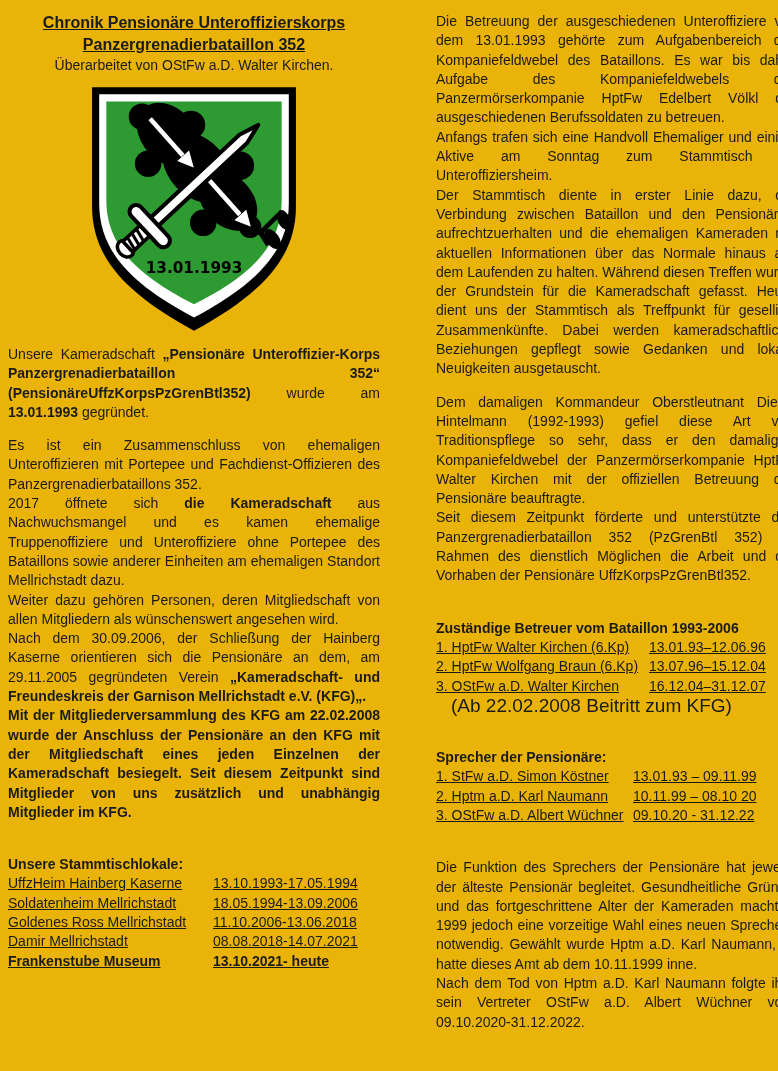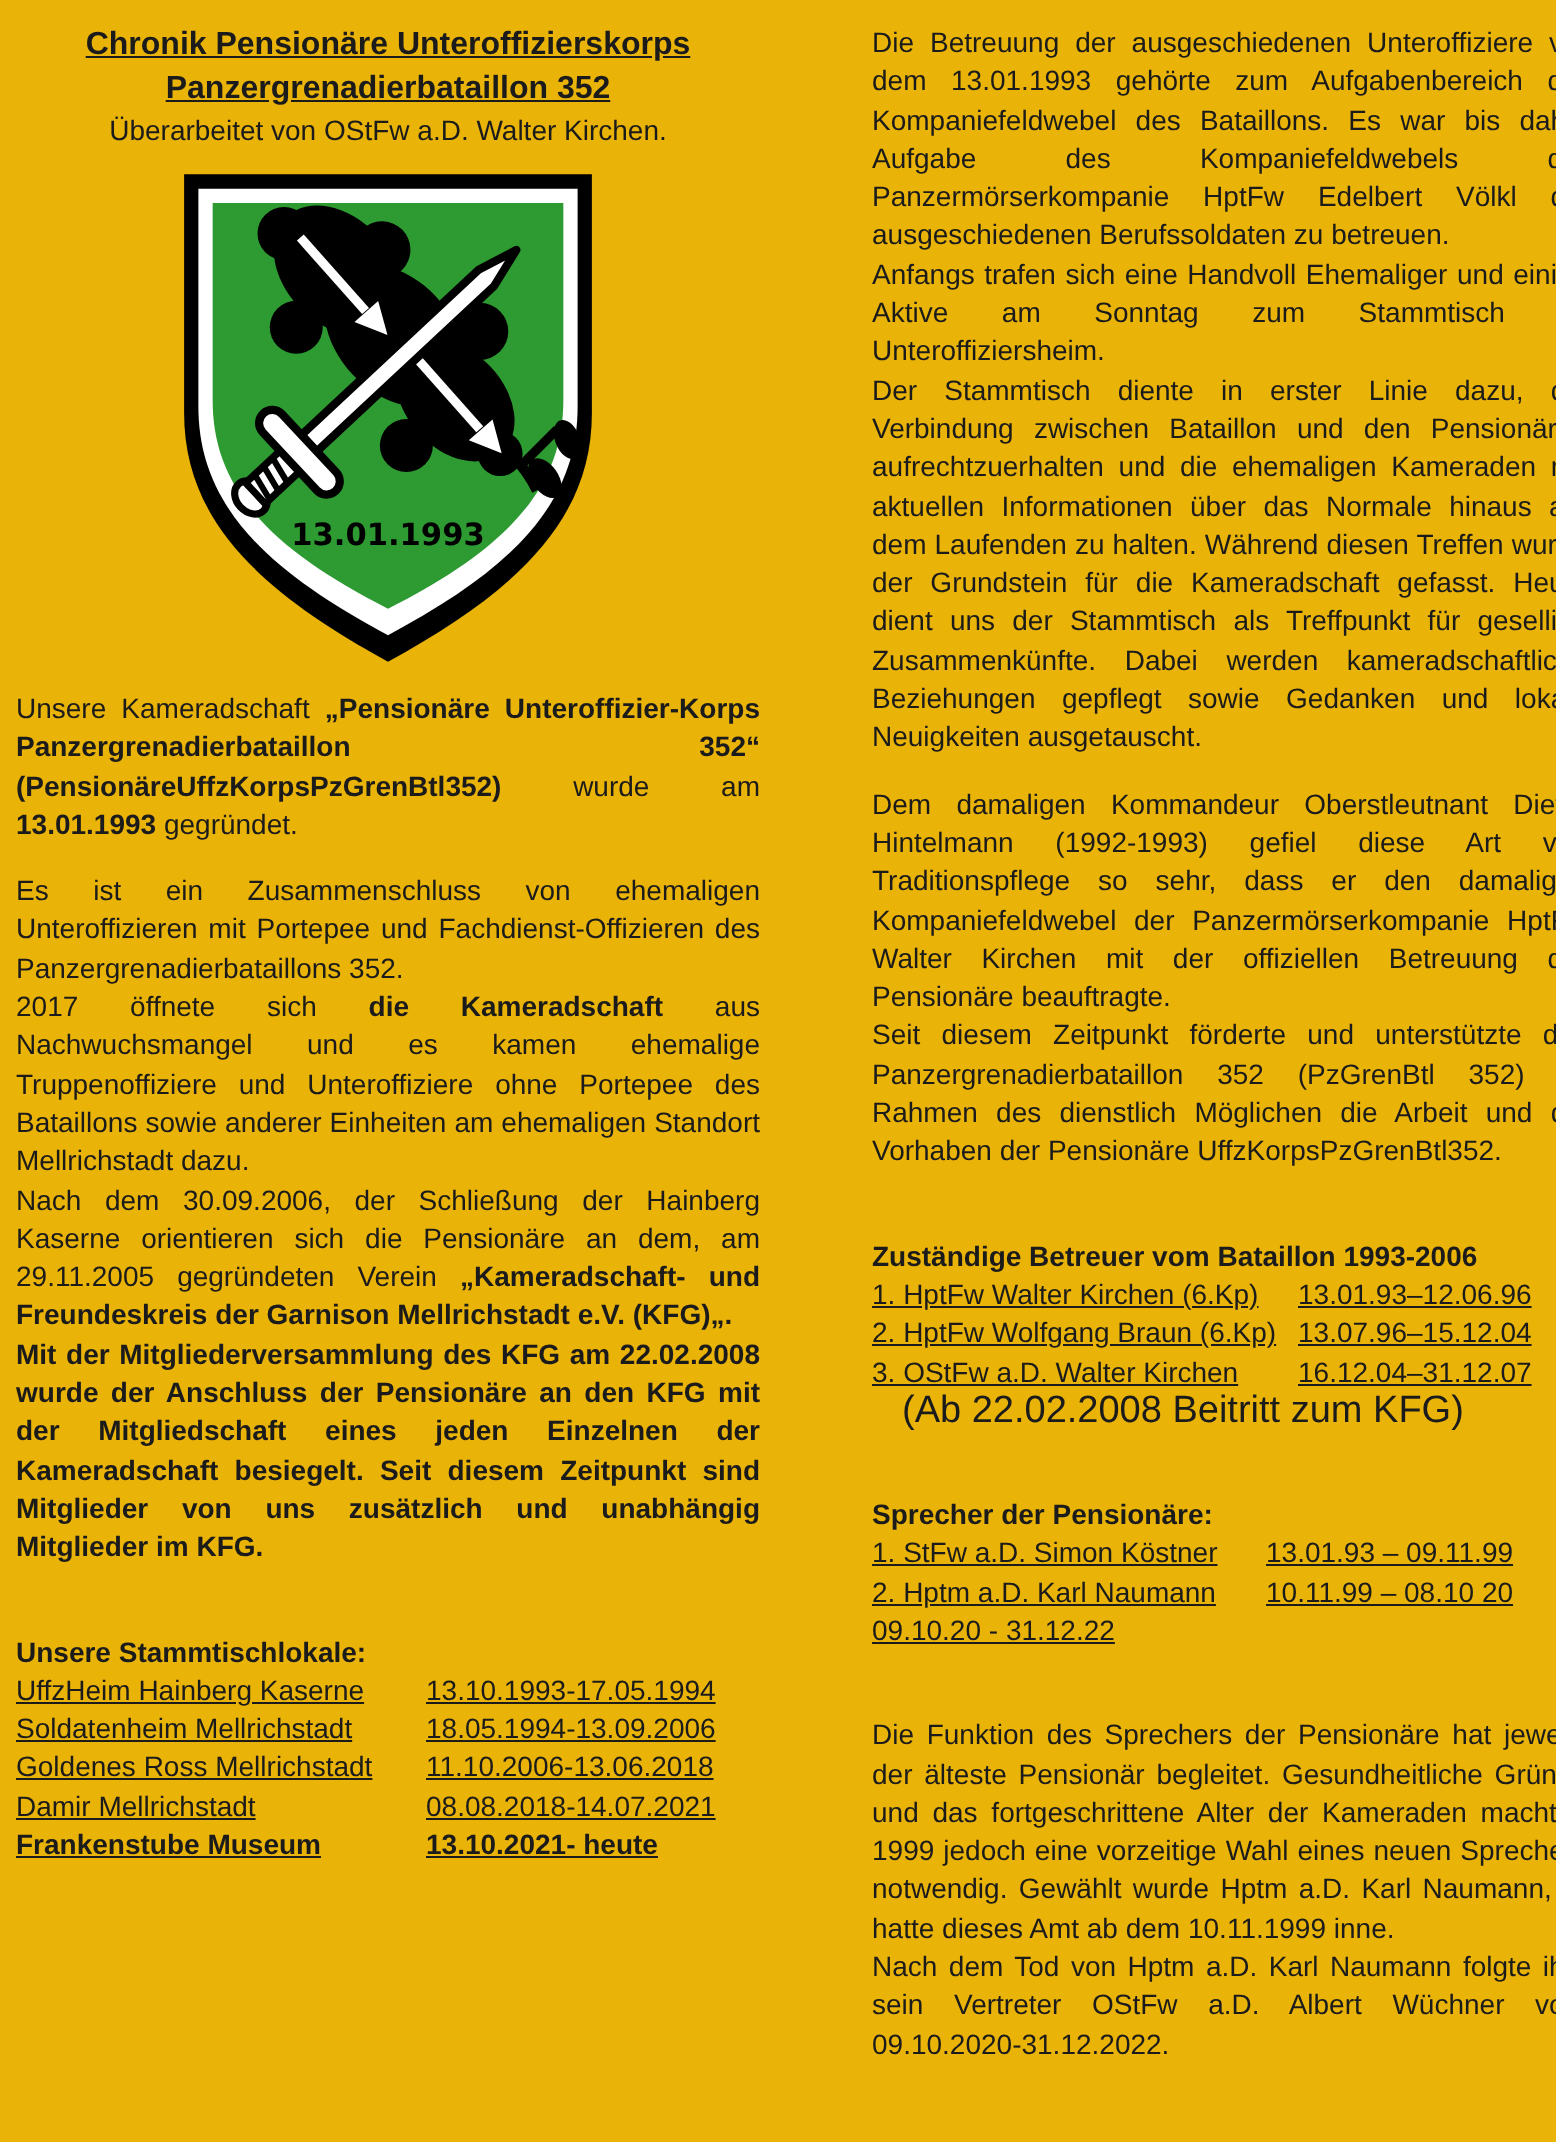--- a/index.html
+++ b/index.html
@@ -82,20 +82,21 @@
           <rect x="36" y="70" width="13" height="52" rx="6.5" fill="#ffffff" stroke="#000000" stroke-width="4"></rect>
         </g>
         <text x="103" y="185" text-anchor="middle" font-family="DejaVu Sans, sans-serif" font-size="15" font-weight="bold" fill="#000000">13.01.1993</text>
       </svg>
     </div>
 
     <p><span>Unsere Kameradschaft </span><span class="b">„Pensionäre Unteroffizier-Korps Panzergrenadierbataillon 352“ (PensionäreUffzKorpsPzGrenBtl352)</span><span> wurde am </span><span class="b">13.01.1993</span><span> gegründet.</span></p>
 
     <p class="gap"><span>Es ist ein Zusammenschluss von ehemaligen Unteroffizieren mit Portepee und Fachdienst-Offizieren des Panzergrenadierbataillons 352.</span></p>
     <p><span>2017 öffnete sich </span><span class="b">die Kameradschaft</span><span> aus Nachwuchsmangel und es kamen ehemalige Truppenoffiziere und Unteroffiziere ohne Portepee des Bataillons sowie anderer Einheiten am ehemaligen Standort Mellrichstadt dazu.</span></p>
+    <p><span>Weiter dazu gehören Personen, deren Mitgliedschaft von allen Mitgliedern als wünschenswert angesehen wird.</span></p>
     <p><span>Nach dem 30.09.2006, der Schließung der Hainberg Kaserne orientieren sich die Pensionäre an dem, am 29.11.2005 gegründeten Verein </span><span class="b">„Kameradschaft- und Freundeskreis der Garnison Mellrichstadt e.V. (KFG)„.</span></p>
     <p><span class="b">Mit der Mitgliederversammlung des KFG am 22.02.2008 wurde der Anschluss der Pensionäre an den KFG mit der Mitgliedschaft eines jeden Einzelnen der Kameradschaft besiegelt. Seit diesem Zeitpunkt sind Mitglieder von uns zusätzlich und unabhängig Mitglieder im KFG.</span></p>
 
     <div class="locales">
       <div class="section-heading gap-lg">Unsere Stammtischlokale:</div>
       <div class="row">
         <span class="name">UffzHeim Hainberg Kaserne</span>
         <span class="dates">13.10.1993-17.05.1994</span>
       </div>
       <div class="row">
@@ -147,20 +148,21 @@
       <div class="section-heading gap-lg">Sprecher der Pensionäre:</div>
       <div class="row">
         <span class="name">1. StFw a.D. Simon Köstner</span>
         <span class="dates">13.01.93 – 09.11.99</span>
       </div>
       <div class="row">
         <span class="name">2. Hptm a.D. Karl Naumann</span>
         <span class="dates">10.11.99 – 08.10 20</span>
       </div>
       <div class="row">
+        <span class="name">3. OStFw a.D. Albert Wüchner</span>
         <span class="dates">09.10.20 - 31.12.22</span>
       </div>
     </div>
 
     <p class="gap-lg">Die Funktion des Sprechers der Pensionäre hat jeweils der älteste Pensionär begleitet. Gesundheitliche Gründe und das fortgeschrittene Alter der Kameraden machten 1999 jedoch eine vorzeitige Wahl eines neuen Sprechers notwendig. Gewählt wurde Hptm a.D. Karl Naumann, er hatte dieses Amt ab dem 10.11.1999 inne.</p>
     <p>Nach dem Tod von Hptm a.D. Karl Naumann folgte ihm sein Vertreter OStFw a.D. Albert Wüchner vom 09.10.2020-31.12.2022.</p>
   </div>
 
 </div>
 

